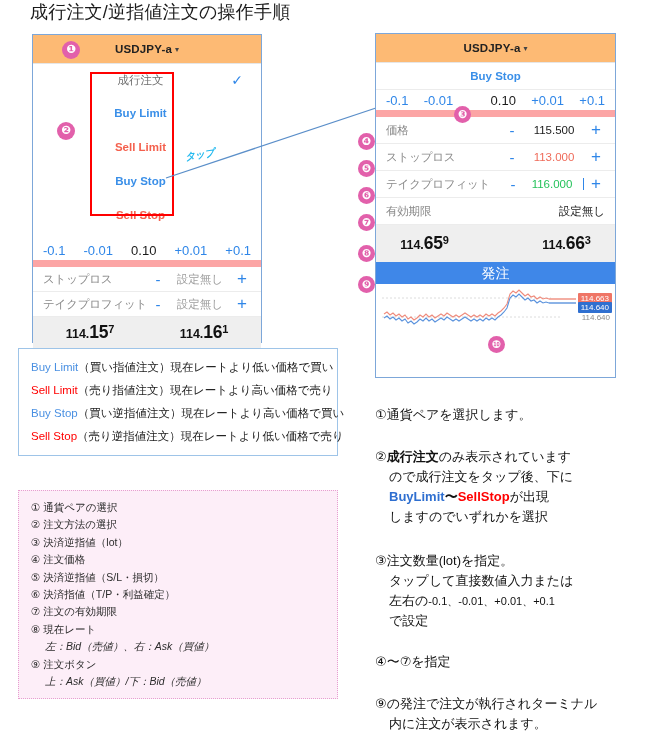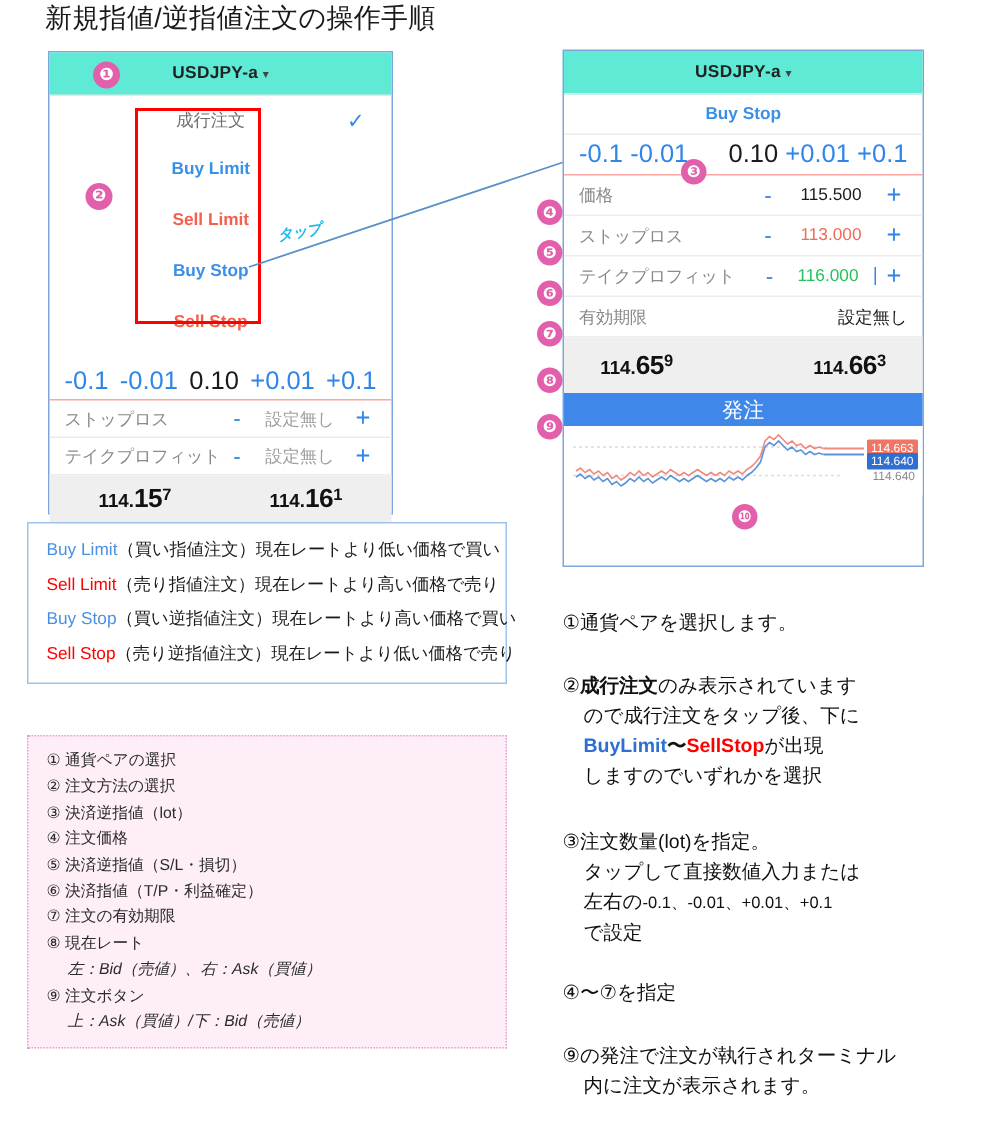--- a/index.html
+++ b/index.html
@@ -23,21 +23,21 @@
 
   
   .panel {
     position: absolute;
     background: #fff;
     border: 1px solid #7da7d9;
   }
   .panel-head {
     height: 29px; display:flex; align-items:center; justify-content:center;
     border-bottom: 1px solid #e6e6e6;
-    background:#5eead4;
+    background:#fdba74;
     text-align:right;
   }
   .pair {
     font-size: 11.5px; font-weight: bold; color:#222; letter-spacing:.2px;
   }
   .caret { font-size: 8px; color:#444; margin-left:3px; vertical-align:1px;}
 
   .row {
     display:flex; align-items:center;
     border-bottom:1px solid #ececec;
@@ -49,22 +49,22 @@
   .plus  { color:#2f86e8; font-size:17px; width:18px; text-align:center; font-weight:400;}
   .val   { color:#9d9d9d; width:66px; text-align:center; font-size:11.5px;}
   .val.black { color:#1a1a1a; }
   .val.sl { color:#ef6b5a; }
   .val.tp { color:#25c25b; }
   .caret-bar { display:inline-block; width:1px; height:12px; background:#2f86e8; vertical-align:-2px; margin-left:1px;}
 
   
   .lotrow {
     display:flex; align-items:center; justify-content:space-between;
-    padding: 0 10px; font-size:17px;
-    border-bottom:1px solid #fca5a5;
+    padding: 0 10px; font-size:13px;
+    border-bottom:7px solid #fca5a5;
     color:#2f86e8;
   }
   .lotrow .lotval { color:#1a1a1a; }
 
   
   .otype { text-align:center; font-size:11.5px; }
   .otype.head { color:#6f6f6f; }
   .otype.buy  { color:#3a8fe8; font-weight:bold; }
   .otype.sell { color:#f4604d; font-weight:bold; }
 
@@ -142,21 +142,21 @@
   .tag-low {
     position:absolute; color:#8b8b8b; font-size:8px; line-height:9px;
   }
   .arrowline { position:absolute; left:0; top:0; pointer-events:none; }
 </style>
 </head>
 <body>
 
 <div class="page">
 
-  <div class="title">新規指値/逆指値注文の操作手順</div>
+  <div class="title">成行注文/逆指値注文の操作手順</div>
 
   <div class="panel" style="left:32px; top:34px; width:230px; height:309px;">
 
     <div class="panel-head">
       <span class="pair">USDJPY-a</span>
         <span class="caret">▾</span>
     </div>
 
     <div style="position:relative; height:177px;">
       <div style="position:absolute; left:60px; top:9px; width:95px;" class="otype head">成行注文</div>

